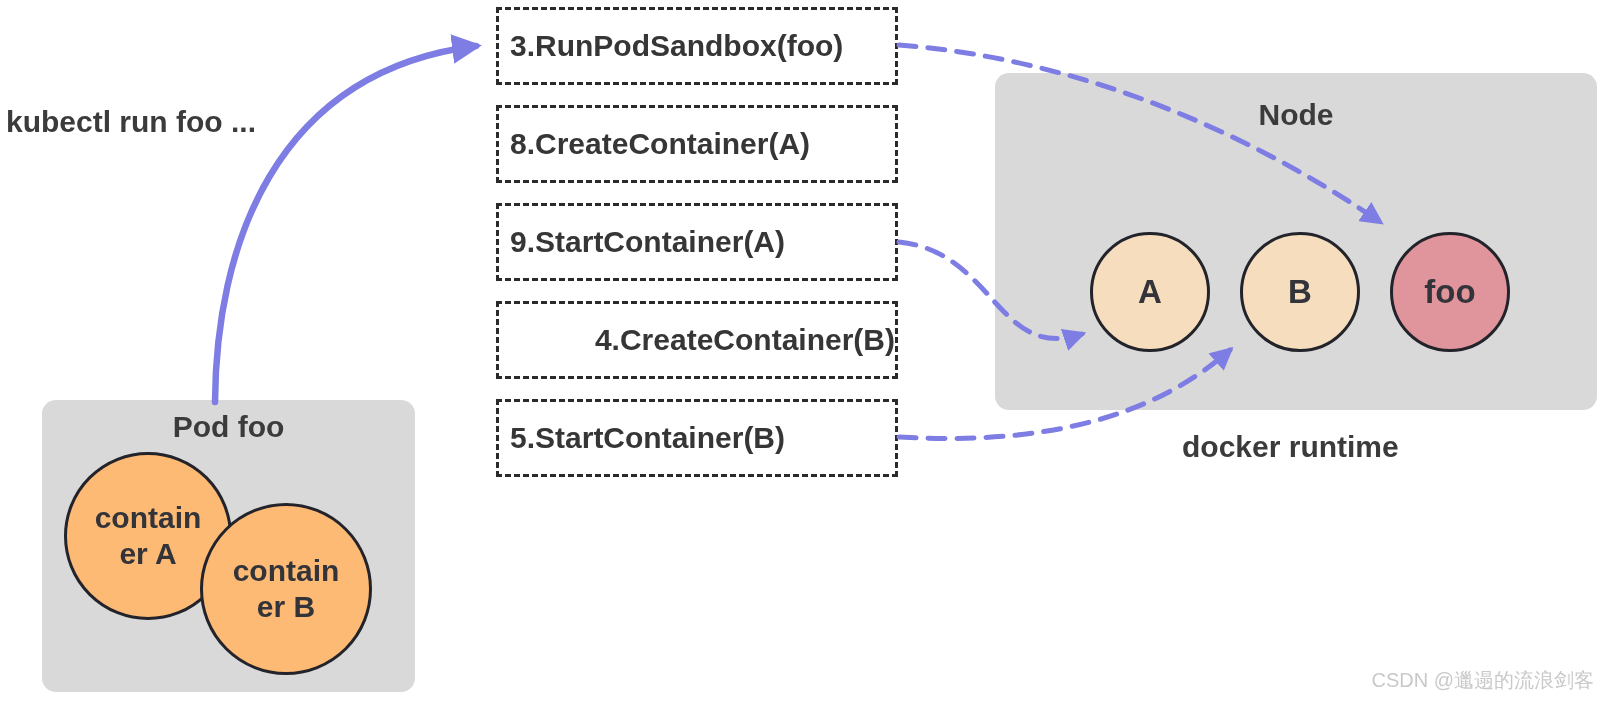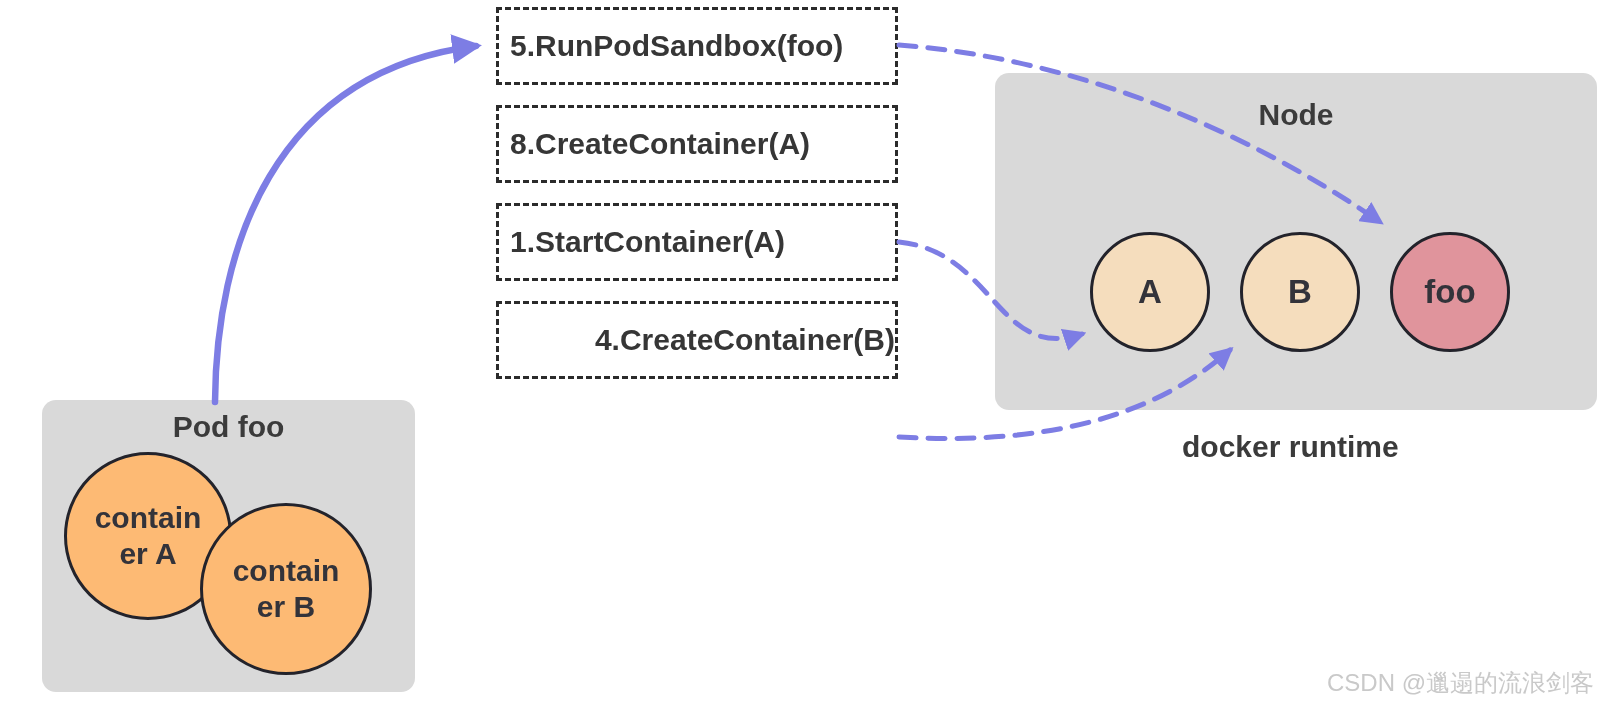--- a/index.html
+++ b/index.html
@@ -75,47 +75,51 @@
   .pod-circ-b { left: 158px; top: 103px; width: 172px; height: 172px; }
 
   .runtime-label {
     left: 1182px; top: 430px;
     font-size: 30px; font-weight: bold; color: #3b3b3b;
     white-space: nowrap;
   }
 
   .watermark {
     right: 12px; top: 667px;
-    font-size: 24px; color: #c9c9c9;
+    font-size: 20px; color: #c9c9c9;
     text-shadow: -1px -1px 0 #ffffff;
     white-space: nowrap;
   }
 
   svg.arrows {
     position: absolute; left: 0; top: 0;
     pointer-events: none;
   }
 </style>
 </head>
 <body>
 
 <div id="canvas">
 
+  <div class="abs kubectl-label">kubectl run foo ...</div>
 
   <div class="abs cri-box cri-1">
-    <span>5.RunPodSandbox(foo)</span>
+    <span>3.RunPodSandbox(foo)</span>
   </div>
   <div class="abs cri-box cri-2">
     <span>8.CreateContainer(A)</span>
   </div>
   <div class="abs cri-box cri-3">
-    <span>1.StartContainer(A)</span>
+    <span>9.StartContainer(A)</span>
   </div>
   <div class="abs cri-box cri-4">
     <span>4.CreateContainer(B)</span>
+  </div>
+  <div class="abs cri-box cri-5">
+    <span>5.StartContainer(B)</span>
   </div>
 
   <div class="abs panel node-panel">
     <div class="abs panel-title node-title">Node</div>
     <div class="abs circle node-circle circ-a">
       <span>A</span>
     </div>
     <div class="abs circle node-circle circ-b">
       <span>B</span>
     </div>

